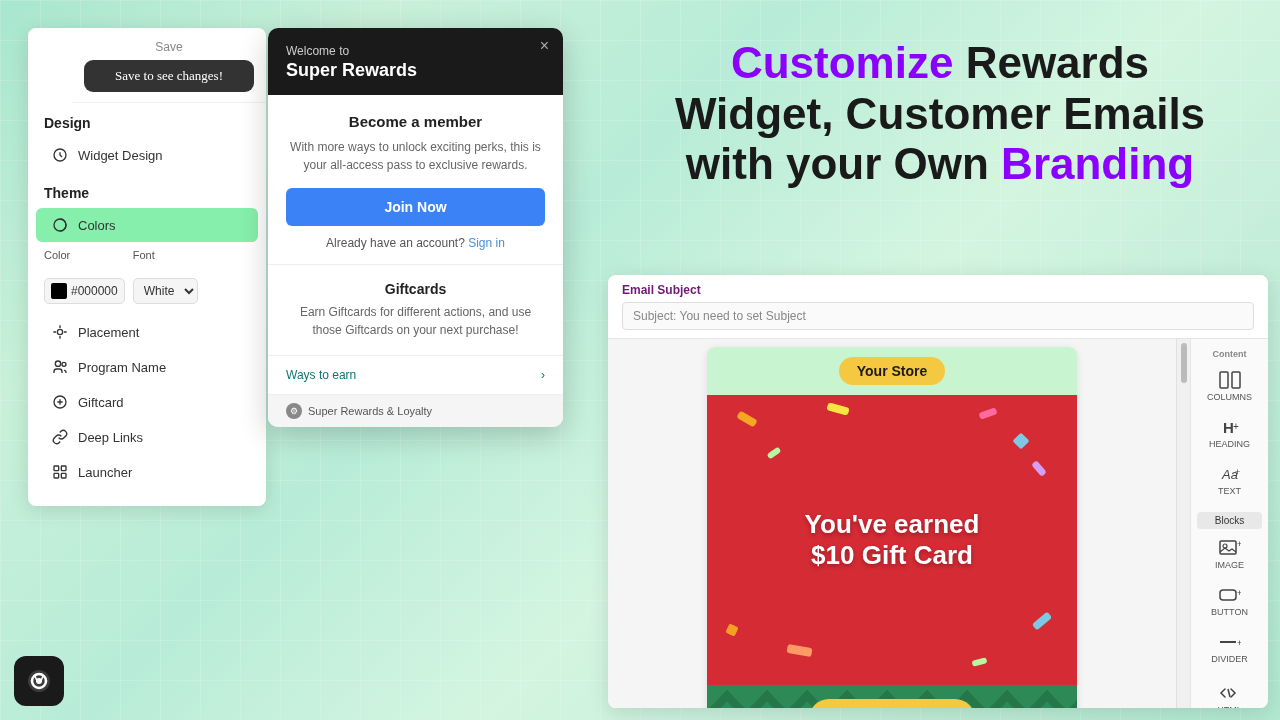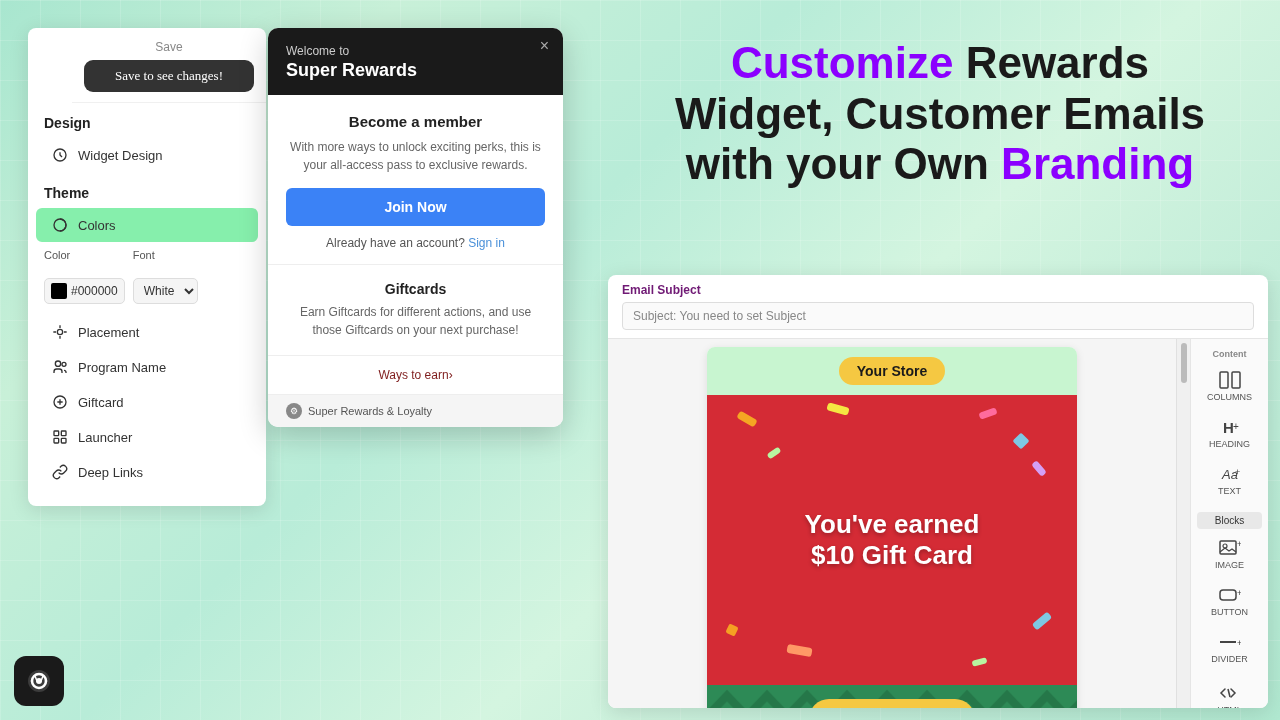--- a/index.html
+++ b/index.html
@@ -247,24 +247,24 @@
 
     .modal-giftcard-desc {
       font-size: 12px;
       color: #666;
       line-height: 1.5;
     }
 
     .modal-ways {
       padding: 12px 18px;
       font-size: 12px;
-      color: #7f1d1d;
-      display: flex;
-      align-items: center;
-      justify-content: center;
+      color: #0f766e;
+      display: flex;
+      align-items: center;
+      justify-content: space-between;
     }
 
     .modal-footer {
       background: #f5f5f5;
       padding: 8px 18px;
       display: flex;
       align-items: center;
       gap: 6px;
       border-top: 1px solid #eee;
     }
@@ -628,34 +628,34 @@
   <div class="menu-item">
     <svg class="icon-svg" viewBox="0 0 24 24" stroke="#555" fill="none" stroke-width="2">
         <circle cx="12" cy="12" r="9"></circle>
         <path d="M12 8v8M8 12h8"></path>
       </svg>
     <span>Giftcard</span>
   </div>
 
   <div class="menu-item">
     <svg class="icon-svg" viewBox="0 0 24 24" stroke="#555" fill="none" stroke-width="2">
+        <path d="M10 13a5 5 0 007.54.54l3-3a5 5 0 00-7.07-7.07l-1.72 1.71"></path>
+        <path d="M14 11a5 5 0 00-7.54-.54l-3 3a5 5 0 007.07 7.07l1.71-1.71"></path>
+      </svg>
+    <span>Deep Links</span>
+  </div>
+
+  <div class="menu-item">
+    <svg class="icon-svg" viewBox="0 0 24 24" stroke="#555" fill="none" stroke-width="2">
         <rect x="3" y="3" width="7" height="7" rx="1"></rect>
         <rect x="14" y="3" width="7" height="7" rx="1"></rect>
         <rect x="3" y="14" width="7" height="7" rx="1"></rect>
         <rect x="14" y="14" width="7" height="7" rx="1"></rect>
       </svg>
     <span>Launcher</span>
-  </div>
-
-  <div class="menu-item">
-    <svg class="icon-svg" viewBox="0 0 24 24" stroke="#555" fill="none" stroke-width="2">
-        <path d="M10 13a5 5 0 007.54.54l3-3a5 5 0 00-7.07-7.07l-1.72 1.71"></path>
-        <path d="M14 11a5 5 0 00-7.54-.54l-3 3a5 5 0 007.07 7.07l1.71-1.71"></path>
-      </svg>
-    <span>Deep Links</span>
   </div>
 </div>
 
 <div class="widget-modal">
   <div class="modal-header">
     <button class="modal-close">×</button>
     <div class="modal-welcome">Welcome to</div>
     <div class="modal-brand">Super Rewards</div>
   </div>
 

